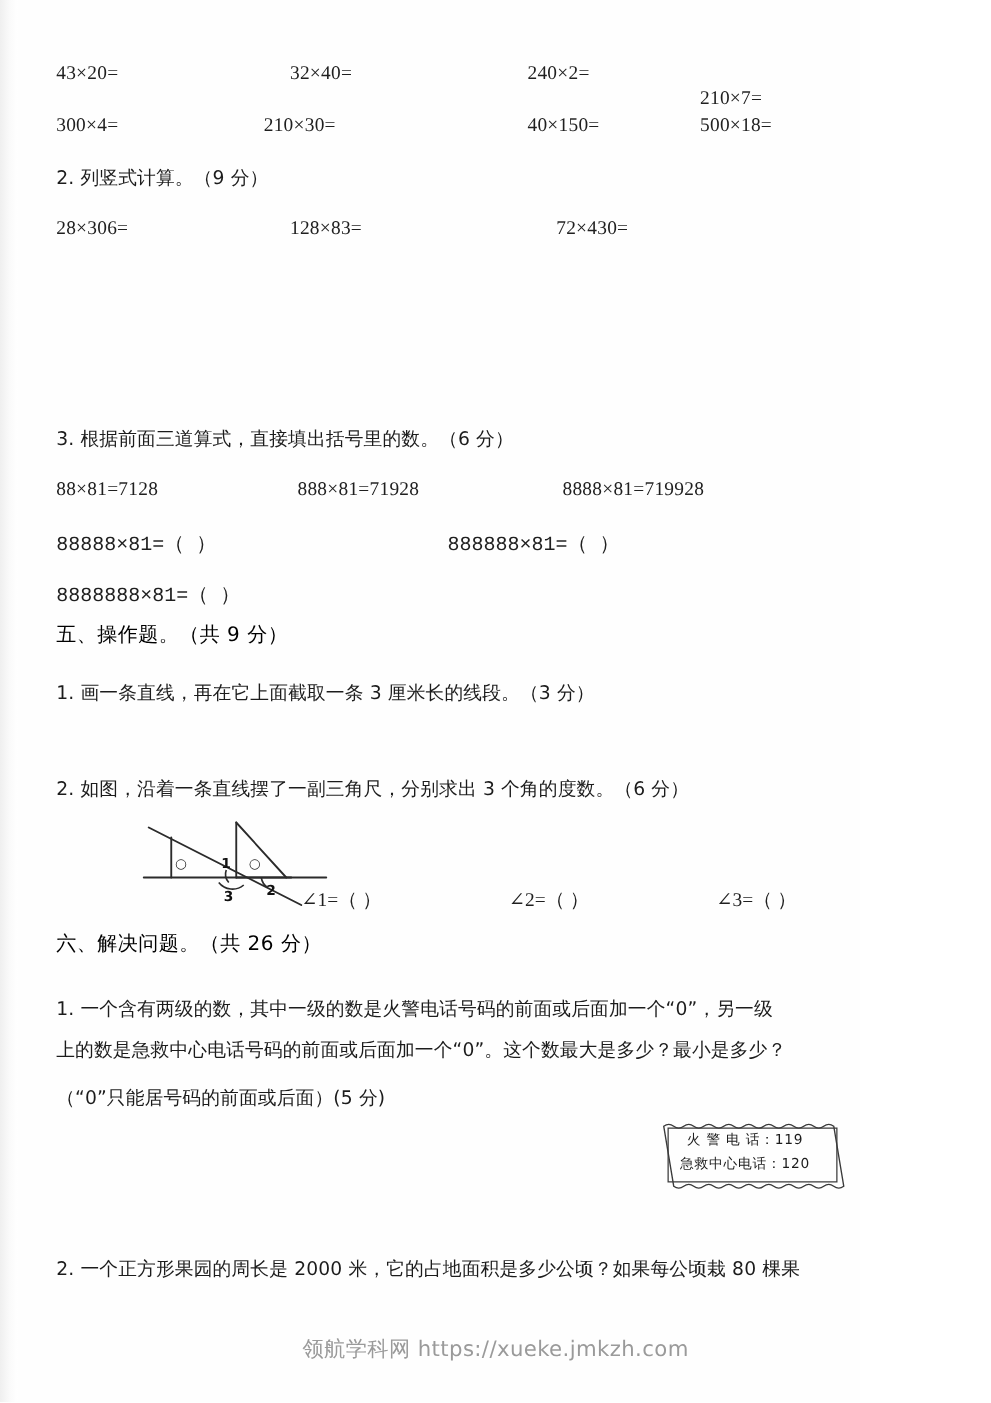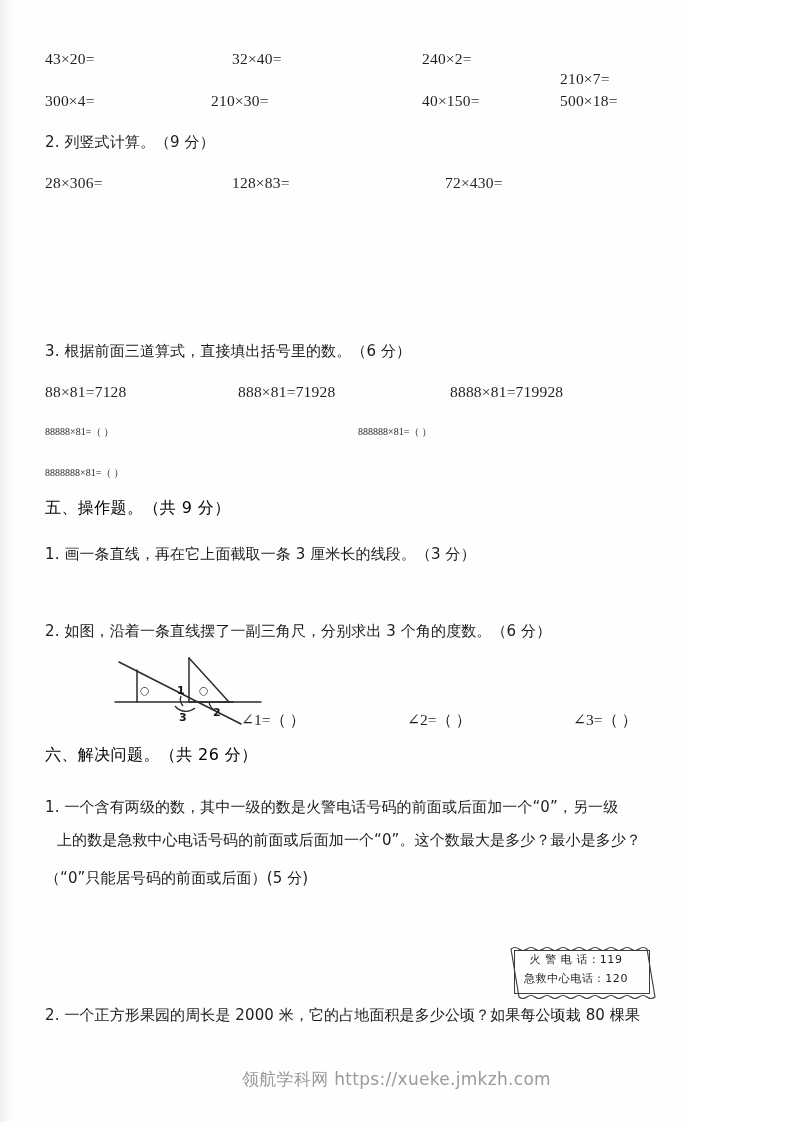--- a/index.html
+++ b/index.html
@@ -57,42 +57,41 @@
     font-family: "DejaVu Sans", "Liberation Sans", sans-serif;
     font-size: 16px;
     font-weight: normal;
     color: #000000;
     white-space: nowrap;
     letter-spacing: 0.4px;
   }
 
   .blankline {
     position: absolute;
-    font-family: Liberation Serif, serif;
-    font-size: 10px;
+    font-family: Liberation Mono, monospace;
+    font-size: 16px;
     white-space: nowrap;
     color: #1f1f1f;
   }
 
   .angle-ans {
     position: absolute;
     font-family: "Liberation Serif", "DejaVu Serif", serif;
     font-size: 15.5px;
     white-space: nowrap;
     color: #1f1f1f;
   }
 
   
   #phone-box {
     position: absolute;
-    left: 508px;
+    left: 528px;
     top: 897px;
     width: 150px;
     height: 56px;
-    margin-top: 48px;
   }
   #phone-box .inner {
     position: absolute;
     left: 6px; top: 5px;
     width: 136px; height: 44px;
     border: 1.2px solid #3a3a3a;
     box-sizing: border-box;
   }
   #phone-box .ptext {
     position: absolute;
@@ -206,21 +205,21 @@
       </svg>
     </div>
 
     <div class="angle-ans" style="left:196px;top:710px;">∠1=（          ）</div>
     <div class="angle-ans" style="left:362px;top:710px;">∠2=（          ）</div>
     <div class="angle-ans" style="left:528px;top:710px;">∠3=（          ）</div>
 
     <div class="section-head" style="left:0px;top:745px;">六、解决问题。（共 26 分）</div>
 
     <div class="qline" style="left:0px;top:798px;">1. 一个含有两级的数，其中一级的数是火警电话号码的前面或后面加一个“0”，另一级</div>
-    <div class="qline" style="left:12px;top:831px;">上的数是急救中心电话号码的前面或后面加一个“0”。这个数最大是多少？最小是多少？</div>
+    <div class="qline" style="left:0px;top:831px;">上的数是急救中心电话号码的前面或后面加一个“0”。这个数最大是多少？最小是多少？</div>
     <div class="qline" style="left:0px;top:869px;">（“0”只能居号码的前面或后面）(5 分)</div>
 
     <div class="qline" style="left:0px;top:1006px;">2. 一个正方形果园的周长是 2000 米，它的占地面积是多少公顷？如果每公顷栽 80 棵果</div>
 
   </div>
 
   <div id="phone-box">
     <svg width="150" height="56" viewBox="0 0 150 56" xmlns="http://www.w3.org/2000/svg">
       <path d="M3,4 q4,-3 8,0 q4,3 8,0 q4,-3 8,0 q4,3 8,0 q4,-3 8,0 q4,3 8,0 q4,-3 8,0 q4,3 8,0
                q4,-3 8,0 q4,3 8,0 q4,-3 8,0 q4,3 8,0 q4,-3 8,0 q4,3 8,0 q4,-3 8,0 q4,3 8,0 q4,-3 8,0

